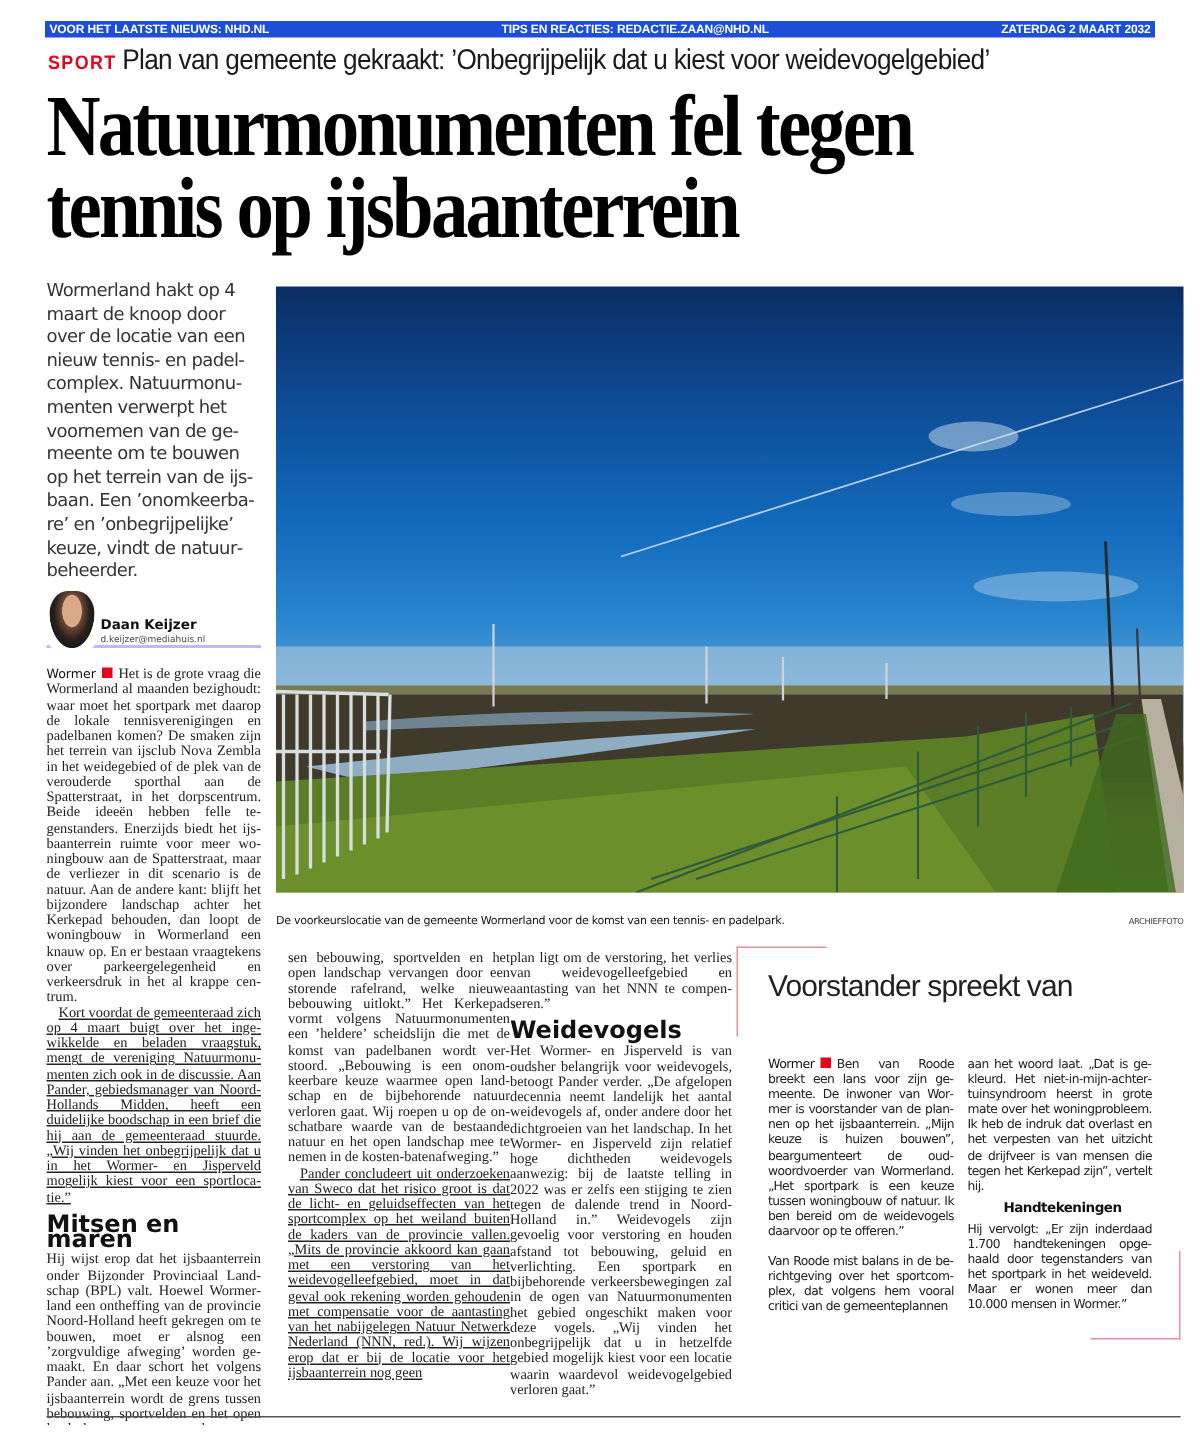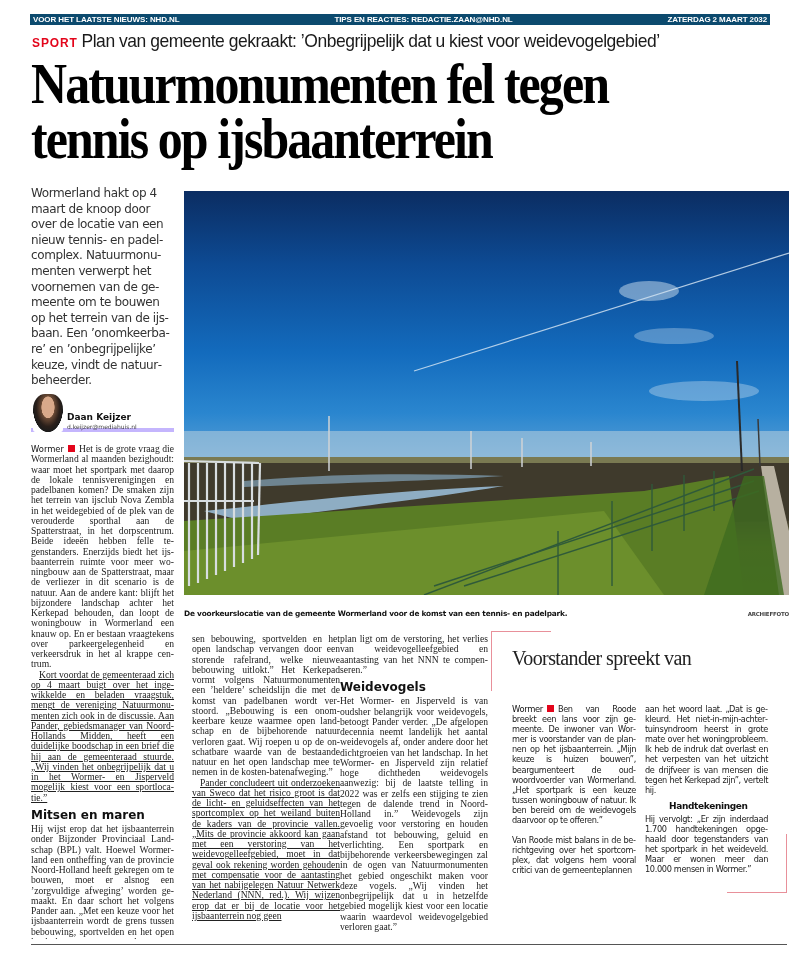--- a/index.html
+++ b/index.html
@@ -1,21 +1,21 @@
 <!DOCTYPE html>
 <html><head>
   <meta charset="utf-8">
   <style>
     * { box-sizing: border-box; margin: 0; padding: 0; }
     html, body { width: 800px; height: 955px; background: #ffffff; overflow: hidden; }
     body { position: relative; font-family: "Liberation Serif", serif; color: #1a1a1a; }
 
     .topbar {
       position: absolute; left: 30px; top: 14px; width: 740px; height: 11px;
-      background: #0c4a6e; color: #fff;
+      background: #1d4ed8; color: #fff;
       font-family: "Liberation Sans", sans-serif; font-weight: bold; font-size: 8px;
       display: flex; justify-content: space-between; align-items: center;
       padding: 0 3px; letter-spacing: -0.1px;
     }
     .kicker {
       position: absolute; left: 32px; top: 30px; width: 760px;
       font-family: "Liberation Sans", sans-serif; font-size: 19px; color: #1a1a1a;
       white-space: nowrap; letter-spacing: -0.5px; transform: scaleX(0.92); transform-origin: left;
     }
     .kicker .sport { color: #e3051b; font-weight: bold; font-size: 13px; letter-spacing: 1px; margin-right: 4px; }
@@ -27,62 +27,62 @@
       letter-spacing: -2.2px; transform: scaleX(0.86); transform-origin: left;
       white-space: nowrap;
     }
 
     .intro {
       position: absolute; left: 31px; top: 186px; width: 140px;
       font-family: "DejaVu Sans", sans-serif; font-size: 12px; line-height: 15.6px;
       color: #333; letter-spacing: -0.4px;
     }
 
-    .author { position: absolute; left: 31px; top: 390px; width: 143px; height: 42px; border-bottom: 4px solid #c4b5fd; }
+    .author { position: absolute; left: 31px; top: 390px; width: 143px; height: 42px; border-bottom: 2px solid #c4b5fd; }
     .author .avatar {
       position: absolute; left: 2px; top: 4px; width: 30px; height: 38px;
       background: radial-gradient(ellipse at 50% 35%, #d9a98a 0 30%, #6b4a35 32%, #2a1f1a 55%, #1b1b1b 70%, #fff 72%);
       border-radius: 40% 40% 8% 8%;
     }
     .author .name { position: absolute; left: 36px; top: 22px; font-family: "DejaVu Sans", sans-serif; font-weight: bold; font-size: 9px; color: #111; }
     .author .email { position: absolute; left: 36px; top: 33px; font-family: "DejaVu Sans", sans-serif; font-size: 6px; color: #444; }
 
     .col {
       position: absolute; font-family: "Liberation Serif", serif; font-size: 9.6px; line-height: 10.25px;
       color: #222; text-align: justify; hyphens: manual;
     }
     .col p { margin: 0; }
     .col p.indent { text-indent: 8px; text-decoration: underline; }
     .dateline { font-family: "DejaVu Sans", sans-serif; font-weight: normal; font-size: 8.4px; color: #111; }
     .redsq { display: inline-block; width: 7px; height: 7px; background: #e3051b; margin: 0 4px 0 4px; vertical-align: 0; }
-    .subhead { font-family: "DejaVu Sans", sans-serif; font-weight: bold; font-size: 12px; color: #111; margin: 7px 0 4px; text-align: left; }
+    .subhead { font-family: "DejaVu Sans", sans-serif; font-weight: bold; font-size: 16px; color: #111; margin: 7px 0 4px; text-align: left; }
 
     .col1 { left: 31px; top: 444px; width: 143px; }
     .col2 { left: 192px; top: 634px; width: 148px; }
     .col3 { left: 340px; top: 634px; width: 148px; }
 
     .photo {
       position: absolute; left: 184px; top: 191px; width: 605px; height: 404px; overflow: hidden;
       background: linear-gradient(180deg, #0b2d62 0%, #0d4a93 18%, #136bbd 40%, #2a86cf 55%, #6aa8d8 70%, #a6c7dd 75%, #6c6747 76%, #4a4432 82%, #5e6b2a 88%, #5b7b26 100%);
     }
     .photo svg { position: absolute; left: 0; top: 0; width: 100%; height: 100%; }
 
     .caption {
       position: absolute; left: 184px; top: 609px; width: 605px;
       font-family: "DejaVu Sans", sans-serif; font-size: 7.4px; color: #111;
-      display: flex; justify-content: space-between; align-items: baseline; letter-spacing: -0.2px; font-weight: bold;
+      display: flex; justify-content: space-between; align-items: baseline; letter-spacing: -0.2px;
     }
     .caption .credit { font-size: 5.5px; color: #444; }
 
     .sidebar-frame-tl { position: absolute; left: 491px; top: 631px; width: 60px; height: 60px; border-left: 1px solid #e8909a; border-top: 1px solid #e8909a; }
     .sidebar-frame-br { position: absolute; left: 727px; top: 834px; width: 60px; height: 59px; border-right: 1px solid #e8909a; border-bottom: 1px solid #e8909a; }
 
     .side-title {
       position: absolute; left: 512px; top: 647px; width: 280px;
-      font-family: Liberation Serif, serif; font-size: 20px; line-height: 23px; color: #222;
+      font-family: Liberation Sans, sans-serif; font-size: 20px; line-height: 23px; color: #222;
       letter-spacing: -0.6px; font-weight: normal;
     }
     .side-col {
       position: absolute; font-family: "DejaVu Sans", sans-serif; font-size: 8.2px; line-height: 10.1px;
       color: #222; text-align: justify; letter-spacing: -0.35px;
     }
     .side-col p { margin: 0; }
     .side-col .gap { margin-top: 10px; }
     .side-col .subhead { font-size: 9px; margin: 6px 0 3px; padding-left: 24px; }
     .sc1 { left: 512px; top: 704px; width: 124px; }

